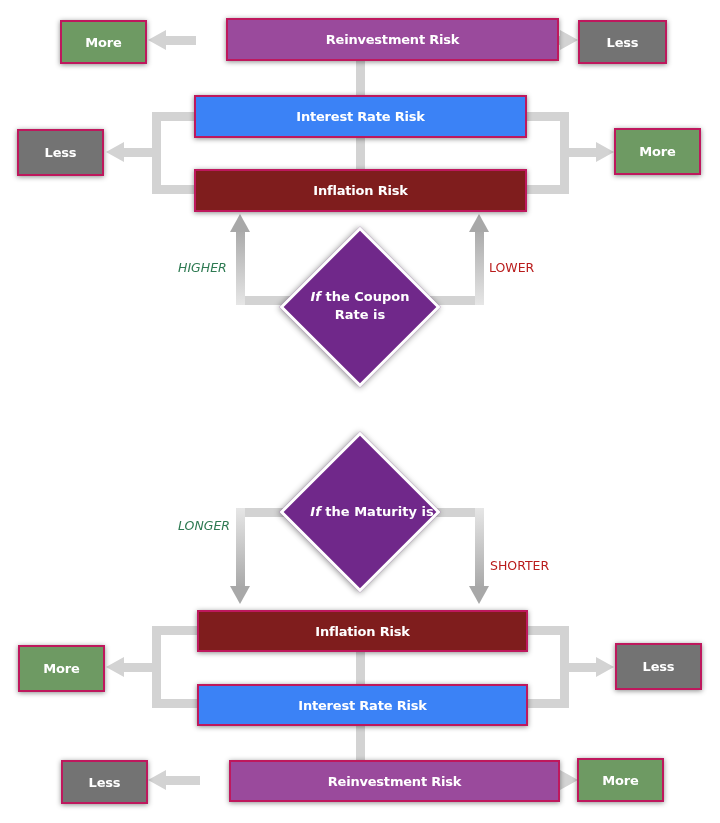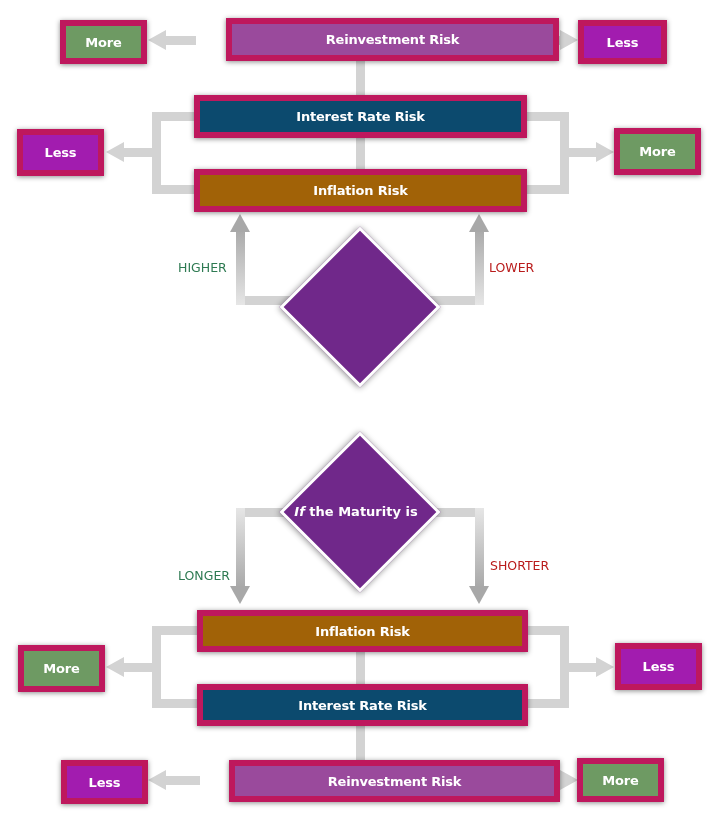--- a/index.html
+++ b/index.html
@@ -2,44 +2,44 @@
 <html><head>
 <meta charset="utf-8">
 <style>
   html, body { margin: 0; padding: 0; background: #ffffff; }
   body { width: 720px; height: 823px; position: relative; overflow: hidden;
          font-family: "DejaVu Sans", "Liberation Sans", sans-serif; }
   .canvas { position: absolute; left: 0; top: 0; width: 720px; height: 823px; }
   svg.conn { position: absolute; left: 0; top: 0; }
   .box {
     position: absolute; box-sizing: border-box;
-    border: 6px solid #be185d;
+    border: 2px solid #be185d;
     box-shadow: 0 1px 5px rgba(0,0,0,0.45);
     color: #ffffff; font-weight: bold; font-size: 13px;
     display: flex; align-items: center; justify-content: center;
     letter-spacing: -0.2px;
   }
   .purple { background: #9a4a9c; margin-left: 32px; }
-  .navy   { background: #0c4a6e; }
-  .brown  { background: #a16207; }
+  .navy   { background: #3b82f6; }
+  .brown  { background: #7f1d1d; }
   .green  { background: #6e9a63; }
-  .red    { background: #a21caf; }
+  .red    { background: #737373; }
   .diamond {
     position: absolute; width: 114px; height: 114px;
     background: #70288a; border: 3px solid #ffffff; box-sizing: border-box;
     transform: rotate(45deg);
     box-shadow: 0 1px 6px rgba(0,0,0,0.45);
   }
   .dtext {
     position: absolute; color: #fff; font-weight: bold; font-size: 13px;
     text-align: center; line-height: 18px;
   }
   .dtext i { font-style: italic; }
   .label { position: absolute; font-size: 12.5px; }
-  .label.green-t { color: #2e7a52; }
+  .label.green-t { color: #2e7a52; font-style: italic; }
   .label.red-t { color: #b91c1c; }
 </style>
 </head>
 <body>
 
 <div class="canvas">
 
   <svg class="conn" width="720" height="823">
     <defs>
       <linearGradient id="vgrad" x1="0" y1="1" x2="0" y2="0">
@@ -133,27 +133,31 @@
     <span>Less</span>
   </div>
   <div class="box green" style="left:614px;top:128px;width:87px;height:47px;">
     <span>More</span>
   </div>
 
   <div class="label green-t" style="left:178px;top:260px;">HIGHER</div>
   <div class="label red-t" style="left:489px;top:260px;">LOWER</div>
 
   <div class="diamond" style="left:303px;top:250px;"></div>
+  <div class="dtext" style="left:296px;top:288px;width:128px;">
+    <i>If</i><span> the Coupon</span><br>
+    <span>Rate is</span>
+  </div>
 
   <div class="diamond" style="left:303px;top:455px;"></div>
-  <div class="dtext" style="left:286px;top:503px;width:140px;">
+  <div class="dtext" style="left:302px;top:503px;width:140px;">
     <i>If</i><span> the Maturity is</span>
   </div>
 
-  <div class="label green-t" style="left:178px;top:568px;">LONGER</div>
+  <div class="label green-t" style="left:178px;top:518px;">LONGER</div>
   <div class="label red-t" style="left:490px;top:558px;">SHORTER</div>
 
   <div class="box brown" style="left:197px;top:610px;width:331px;height:42px;">
     <span>Inflation Risk</span>
   </div>
   <div class="box navy" style="left:197px;top:684px;width:331px;height:42px;">
     <span>Interest Rate Risk</span>
   </div>
   <div class="box purple" style="left:197px;top:760px;width:331px;height:42px;">
     <span>Reinvestment Risk</span>

